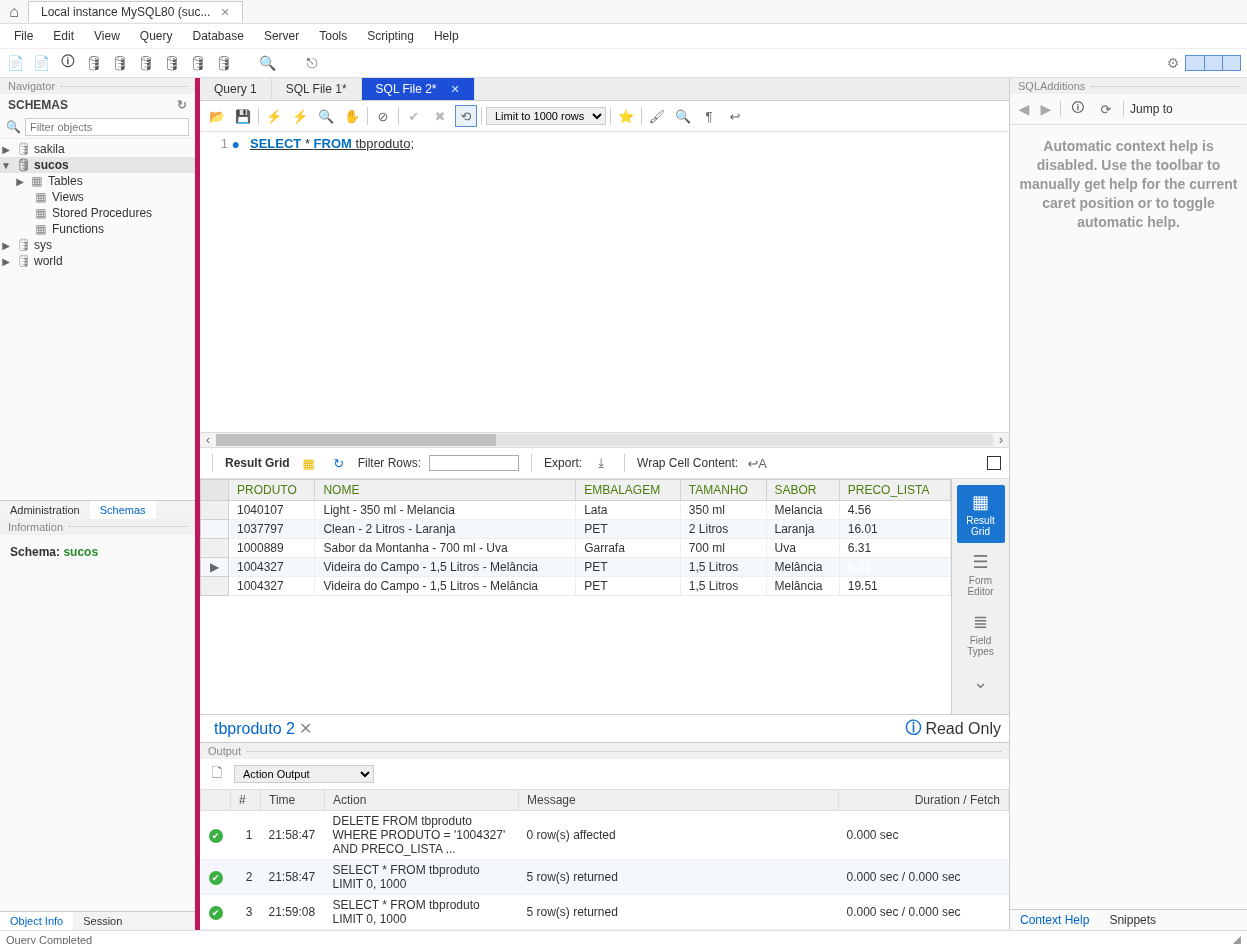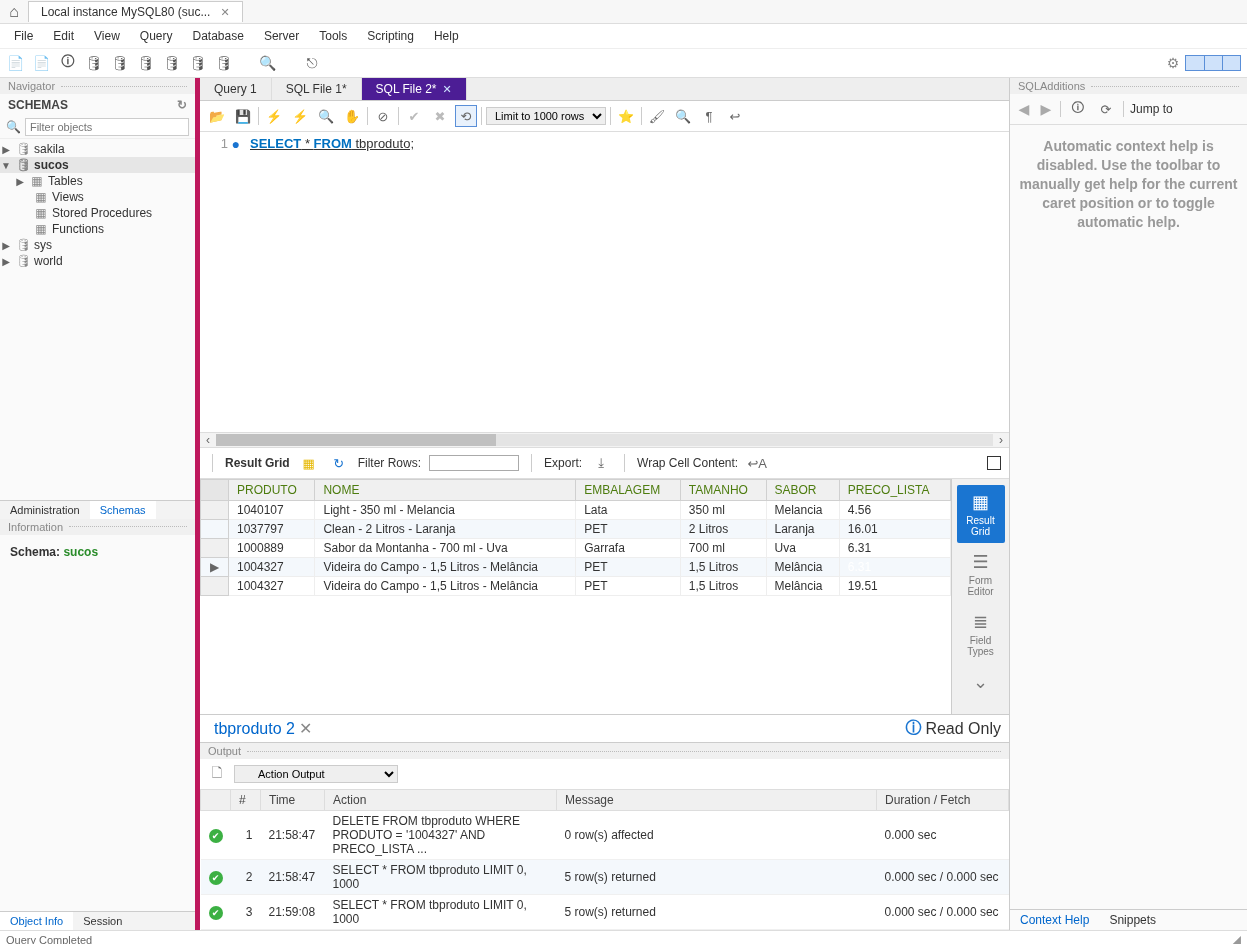--- a/index.html
+++ b/index.html
@@ -32,21 +32,21 @@
 .indent2 { padding-left: 34px; }
 .tabs-left { display: flex; border-top: 1px solid #ccc; background: #f3f3f3; font-size: 11px; }
 .tabs-left span { padding: 3px 10px; cursor: default; }
 .tabs-left .active { color: #0066cc; background: #fff; }
 .info-box { padding: 10px; font-size: 12px; flex: 0 0 auto; }
 .info-box b { font-weight: bold; }
 .info-box .val { color: #2a8c2a; font-weight: bold; }
 .center-panel { flex: 1; display: flex; flex-direction: column; min-width: 0; }
 .editor-tabs { display: flex; background: #eee; border-bottom: 1px solid #ccc; }
 .editor-tab { padding: 4px 14px; font-size: 12px; cursor: default; border-right: 1px solid #ddd; }
-.editor-tab.active { background: #4c1d95; color: #fff; display: flex; align-items: flex-end; gap: 6px; }
+.editor-tab.active { background: #1d4ed8; color: #fff; display: flex; align-items: flex-end; gap: 14px; }
 .editor-tab.active .x { color: #cce4ff; font-size: 11px; }
 .editor-toolbar { display: flex; gap: 4px; padding: 4px 6px; align-items: center; border-bottom: 1px solid #ddd; }
 .ebtn { width: 22px; height: 22px; display: inline-flex; align-items: center; justify-content: center; font-size: 13px; color: #666; border: 1px solid transparent; }
 .ebtn.sel { border: 1px solid #5a8fd8; background: #e8f1fc; }
 .limit-sel { font-size: 11px; padding: 1px 4px; border: 1px solid #ccc; }
 .code-area { flex: 0 0 300px; background: #fff; font-family: Consolas, monospace; font-size: 13px; padding: 4px 0; overflow: auto; }
 .code-line { display: flex; }
 .gutter { width: 36px; text-align: right; padding-right: 8px; color: #999; position: relative; }
 .gutter .dot { color: #1a75d1; position: absolute; right: -4px; font-size: 14px; }
 .code-text .kw { color: #0070c0; font-weight: bold; }
@@ -69,21 +69,21 @@
 .side-icons { width: 58px; background: #f0f0f0; border-left: 1px solid #ccc; display: flex; flex-direction: column; align-items: center; padding-top: 6px; gap: 2px; }
 .side-icon { width: 48px; padding: 6px 0; text-align: center; font-size: 10px; color: #777; }
 .side-icon.active { background: #1a75d1; color: #fff; border-radius: 2px; }
 .side-icon .big { font-size: 18px; display: block; margin-bottom: 2px; }
 .grid-tabs { display: flex; align-items: center; padding: 2px 8px; font-size: 16px; border-bottom: 1px solid #ccc; }
 .grid-tabs .tabname { color: #0066cc; padding: 2px 6px; display: flex; align-items: center; gap: 4px; }
 .grid-tabs .readonly { margin-left: auto; display: flex; align-items: center; gap: 4px; color: #333; }
 .grid-tabs .ro-icon { color: #1a75d1; font-weight: bold; }
 .output-panel { flex: 0 0 auto; display: flex; flex-direction: column; }
 .out-ctrl { display: flex; align-items: center; gap: 6px; padding: 4px 6px; }
-.out-ctrl select { font-size: 11px; padding: 1px 19px; border: 1px solid #ccc; width: 164px; }
+.out-ctrl select { font-size: 11px; padding: 1px 4px; border: 1px solid #ccc; width: 140px; }
 table.outtbl { width: 100%; border-collapse: collapse; font-size: 12px; }
 table.outtbl th { text-align: left; padding: 3px 8px; background: #f0f0f0; border: 1px solid #ddd; font-weight: normal; color: #444; }
 table.outtbl td { padding: 3px 8px; border-bottom: 1px solid #f0f0f0; }
 table.outtbl tr.alt td { background: #f4f8fc; }
 .ok-icon { color: #fff; background: #3cb043; border-radius: 50%; width: 14px; height: 14px; display: inline-flex; align-items: center; justify-content: center; font-size: 9px; }
 .right-panel { width: 238px; border-left: 1px solid #ccc; background: #fafafa; display: flex; flex-direction: column; }
 .sql-add-toolbar { display: flex; align-items: center; gap: 6px; padding: 4px 6px; border-bottom: 1px solid #ddd; font-size: 12px; }
 .sql-add-toolbar .arrow { color: #aaa; width: 16px; text-align: center; font-size: 14px; }
 .help-text { padding: 12px 6px; text-align: center; color: #999; font-weight: bold; font-size: 14px; line-height: 1.35; }
 .right-tabs { margin-top: auto; display: flex; border-top: 1px solid #ccc; font-size: 12px; }
@@ -370,21 +370,21 @@
         <select><option>Action Output</option></select>
       </div>
       <table class="outtbl">
         <thead>
             <tr>
           <th style="width:24px;"></th>
           <th style="width:30px;">#</th>
           <th style="width:64px;">Time</th>
           <th>Action</th>
           <th style="width:320px;">Message</th>
-          <th style="width:132px;">Duration / Fetch</th>
+          <th style="width:170px;text-align:right;">Duration / Fetch</th>
         </tr>
           </thead>
         <tbody id="out-body">
             <tr>
               <td><span class="ok-icon">✔</span></td>
               <td style="text-align:right;">1</td>
               <td>21:58:47</td>
               <td>DELETE FROM tbproduto WHERE PRODUTO = '1004327' AND PRECO_LISTA ...</td>
               <td>0 row(s) affected</td>
               <td>0.000 sec</td>

